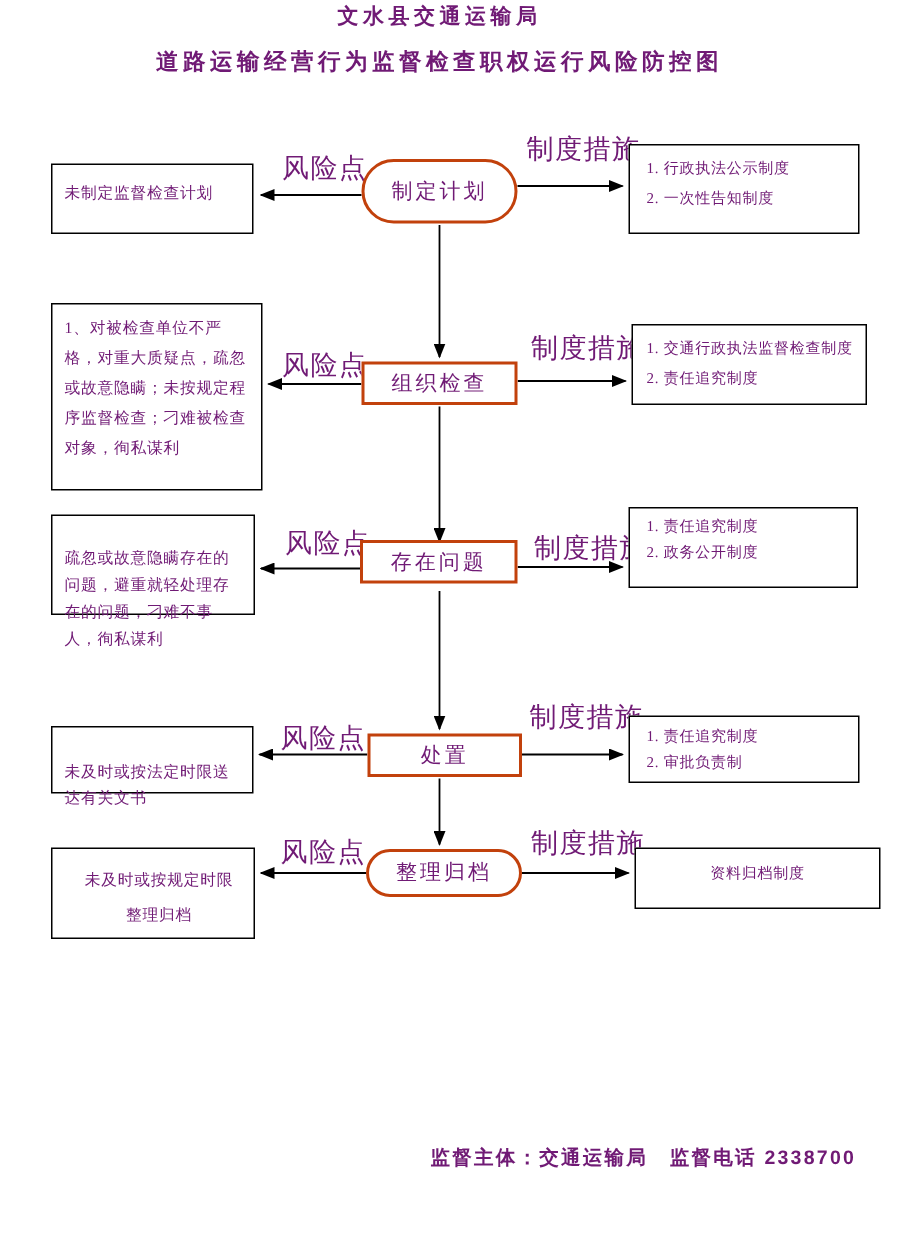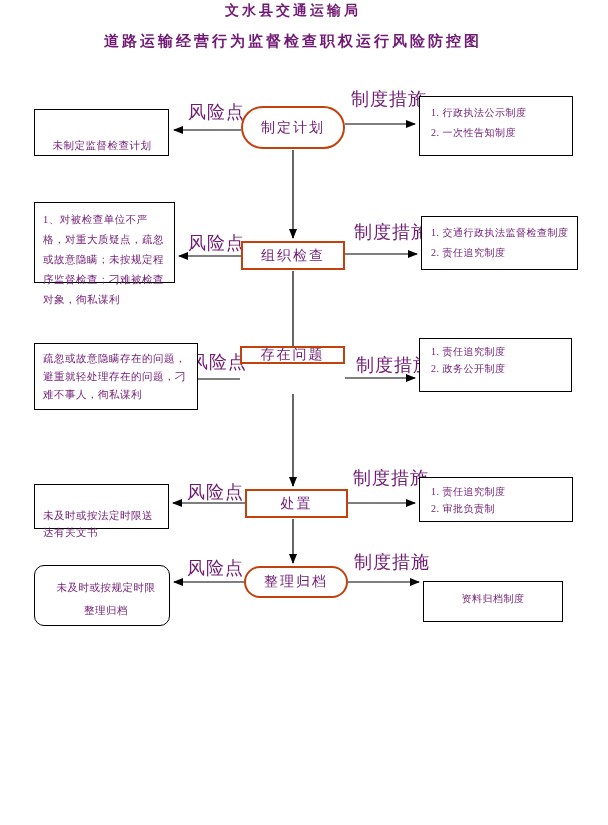--- a/index.html
+++ b/index.html
@@ -61,22 +61,22 @@
   .box {
     position: absolute;
     border: 1px solid #000000;
     background: #ffffff;
     box-sizing: border-box;
     font-size: 10.5px;
     line-height: 19px;
     letter-spacing: 0.5px;
   }
   .risk-box { padding: 7px 7px 0 8px; }
-  .risk-box.single { padding-top: 26px; text-align: center; }
-  .risk-box.centered { text-align: center; padding: 12px 4px 0 12px; border-radius: 10px; }
+  .risk-box.single { padding-top: 10px; }
+  .risk-box.centered { text-align: center; padding: 12px 4px 0 12px; }
   .risk-box.centered .line2 { margin-top: 4px; }
   .meas-box { padding: 6px 0 0 11px; }
   .meas-box .mline { white-space: nowrap; font-size: 10px; line-height: 20px; letter-spacing: 0.5px; }
   .meas-box.tight .mline { line-height: 17px; }
   .meas-box.centered { padding: 7px 0 0 0; text-align: center; }
   .lab {
     position: absolute;
     font-size: 18px;
     letter-spacing: 1px;
     white-space: nowrap;
@@ -133,32 +133,32 @@
     <div>未制定监督检查计划</div>
   </div>
   <div class="box meas-box" style="left:419px; top:96px; width:154px; height:60px;">
     <div class="mline">1. 行政执法公示制度</div>
     <div class="mline">2. 一次性告知制度</div>
   </div>
 
   <div class="lab" style="left:188px; top:231px;">风险点</div>
   <div class="lab" style="left:354px; top:220px;">制度措施</div>
   <div class="shape" style="left:241px; top:241px; width:104px; height:29px;">组织检查</div>
-  <div class="box risk-box" style="left:34px; top:202px; width:141px; height:81px; line-height:20px;">
+  <div class="box risk-box" style="left:34px; top:202px; width:141px; height:125px; line-height:20px;">
     <div>1、对被检查单位不严格，对重大质疑点，疏忽或故意隐瞒；未按规定程序监督检查；刁难被检查对象，徇私谋利</div>
   </div>
   <div class="box meas-box" style="left:421px; top:216px; width:157px; height:54px; padding-left:9px;">
     <div class="mline">1. 交通行政执法监督检查制度</div>
     <div class="mline">2. 责任追究制度</div>
   </div>
 
   <div class="lab" style="left:190px; top:350px;">风险点</div>
   <div class="lab" style="left:356px; top:353px;">制度措施</div>
-  <div class="shape" style="left:240px; top:346px; width:105px; height:18px;">存在问题</div>
-  <div class="box risk-box" style="left:34px; top:343px; width:164px; height:67px; line-height:18px; padding-top:6px;">
+  <div class="shape" style="left:240px; top:360px; width:105px; height:29px;">存在问题</div>
+  <div class="box risk-box" style="left:34px; top:343px; width:136px; height:67px; line-height:18px; padding-top:20px;">
     <div>疏忽或故意隐瞒存在的问题，避重就轻处理存在的问题，刁难不事人，徇私谋利</div>
   </div>
   <div class="box meas-box tight" style="left:419px; top:338px; width:153px; height:54px; padding-top:4px;">
     <div class="mline">1. 责任追究制度</div>
     <div class="mline">2. 政务公开制度</div>
   </div>
 
   <div class="lab" style="left:187px; top:480px;">风险点</div>
   <div class="lab" style="left:353px; top:466px;">制度措施</div>
   <div class="shape" style="left:245px; top:489px; width:103px; height:29px;font-family:Liberation Serif, serif;">处置</div>
@@ -170,20 +170,21 @@
     <div class="mline">2. 审批负责制</div>
   </div>
 
   <div class="lab" style="left:187px; top:556px;">风险点</div>
   <div class="lab" style="left:354px; top:550px;">制度措施</div>
   <div class="shape stadium" style="left:244px; top:566px; width:104px; height:32px; border-radius:16px;">整理归档</div>
   <div class="box risk-box centered" style="left:34px; top:565px; width:136px; height:61px;">
     <div>未及时或按规定时限</div>
     <div class="line2">整理归档</div>
   </div>
-  <div class="box meas-box centered" style="left:423px; top:581px; width:140px; height:41px;">
+  <div class="box meas-box centered" style="left:423px; top:565px; width:164px; height:41px;">
     <div class="mline">资料归档制度</div>
   </div>
 
   <div class="footer">
+    <div>监督主体：交通运输局　监督电话 2338700</div>
   </div>
 
 </div>
 
 </body></html>

